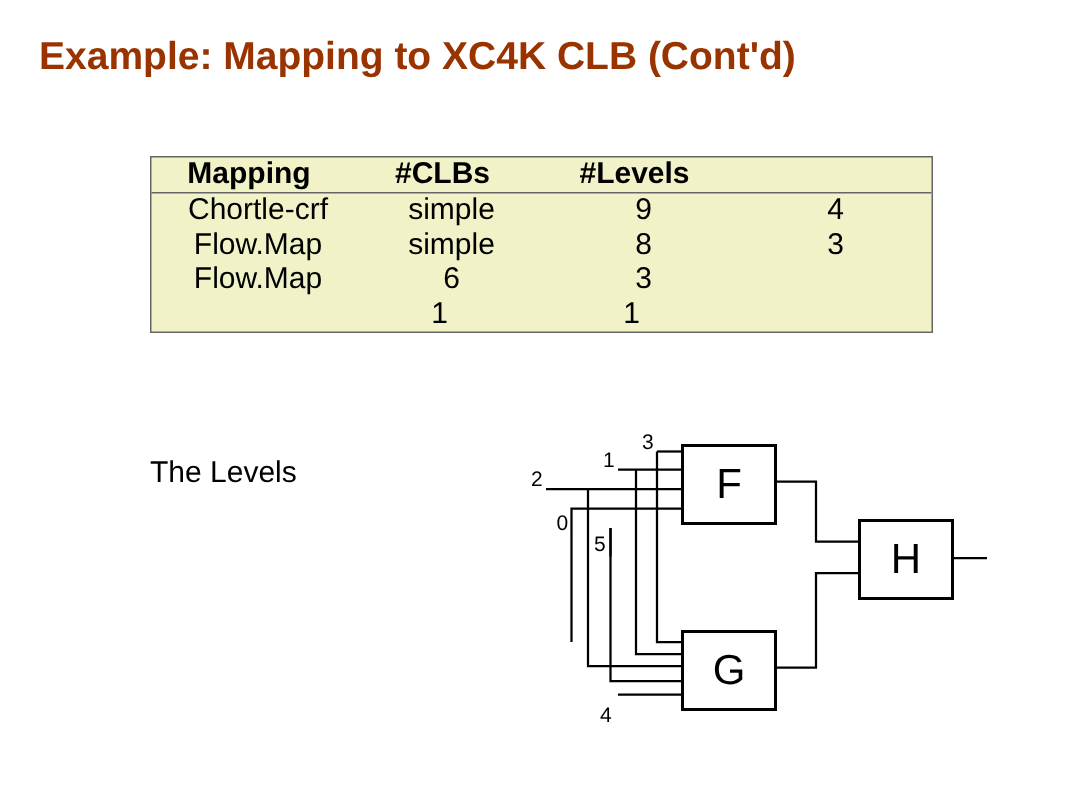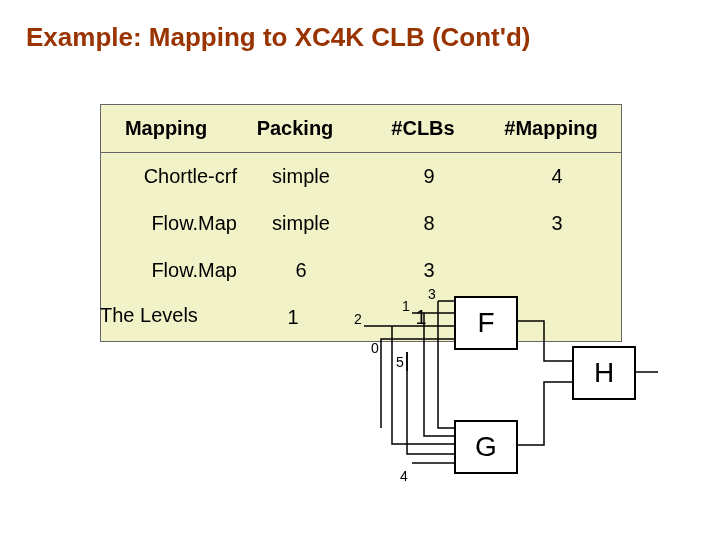--- a/index.html
+++ b/index.html
@@ -34,24 +34,24 @@
   .tbl-row {
     display: flex;
   }
   .tbl-row.header {
     border-bottom: 1px solid #666;
     font-weight: bold;
   }
   .tbl-cell {
     font-size: 20px;
     color: #000;
-    padding: 12px 0;
+    padding: 0 0;
     text-align: center;
   }
-  .c1 { width: 130px; text-align: right; padding-left: 6px; }
+  .c1 { width: 130px; text-align: center; padding-left: 6px; }
   .c1.hdr { text-align: center; padding-left: 0; }
   .c2 { width: 128px; }
   .c3 { width: 128px; }
   .c4 { width: 128px; }
 
   .caption {
     position: absolute;
     left: 100px;
     top: 302px;
     font-size: 20px;
@@ -94,23 +94,22 @@
 </head>
 <body>
 
 <div class="slide">
 
   <h1 class="title">Example: Mapping to XC4K CLB (Cont'd)</h1>
 
   <div class="tbl">
     <div class="tbl-row header">
       <div class="tbl-cell c1 hdr">Mapping</div>
-      <div class="tbl-cell c2">Packing</div>
       <div class="tbl-cell c3">#CLBs</div>
-      <div class="tbl-cell c4">#Mapping</div>
+      <div class="tbl-cell c4">#Levels</div>
     </div>
     <div class="tbl-row">
       <div class="tbl-cell c1">Chortle-crf</div>
       <div class="tbl-cell c2">simple</div>
       <div class="tbl-cell c3">9</div>
       <div class="tbl-cell c4">4</div>
     </div>
     <div class="tbl-row">
       <div class="tbl-cell c1">Flow.Map</div>
       <div class="tbl-cell c2">simple</div>

